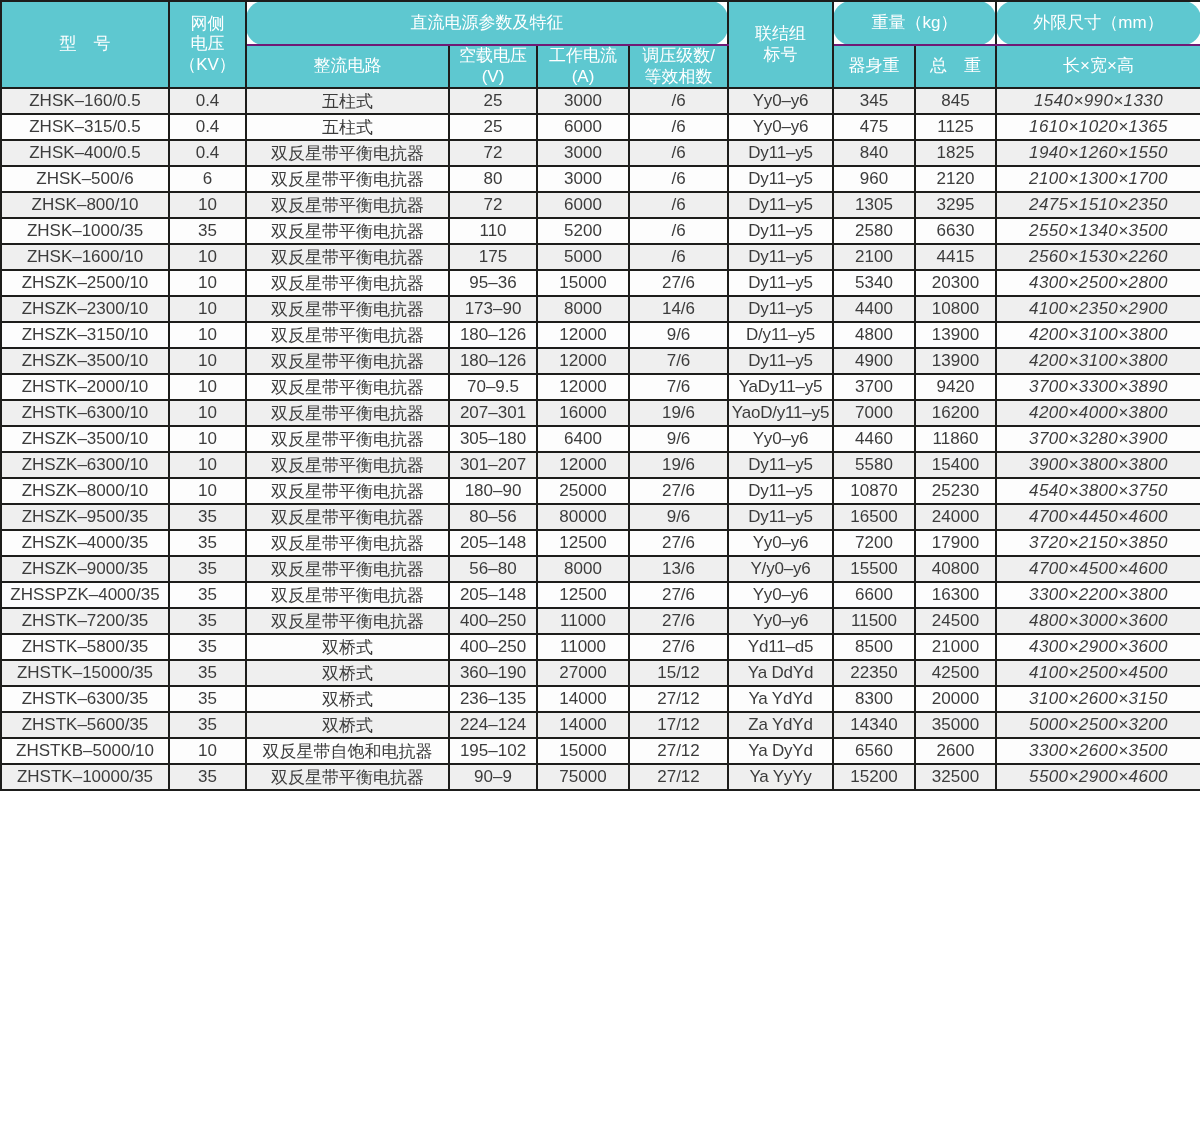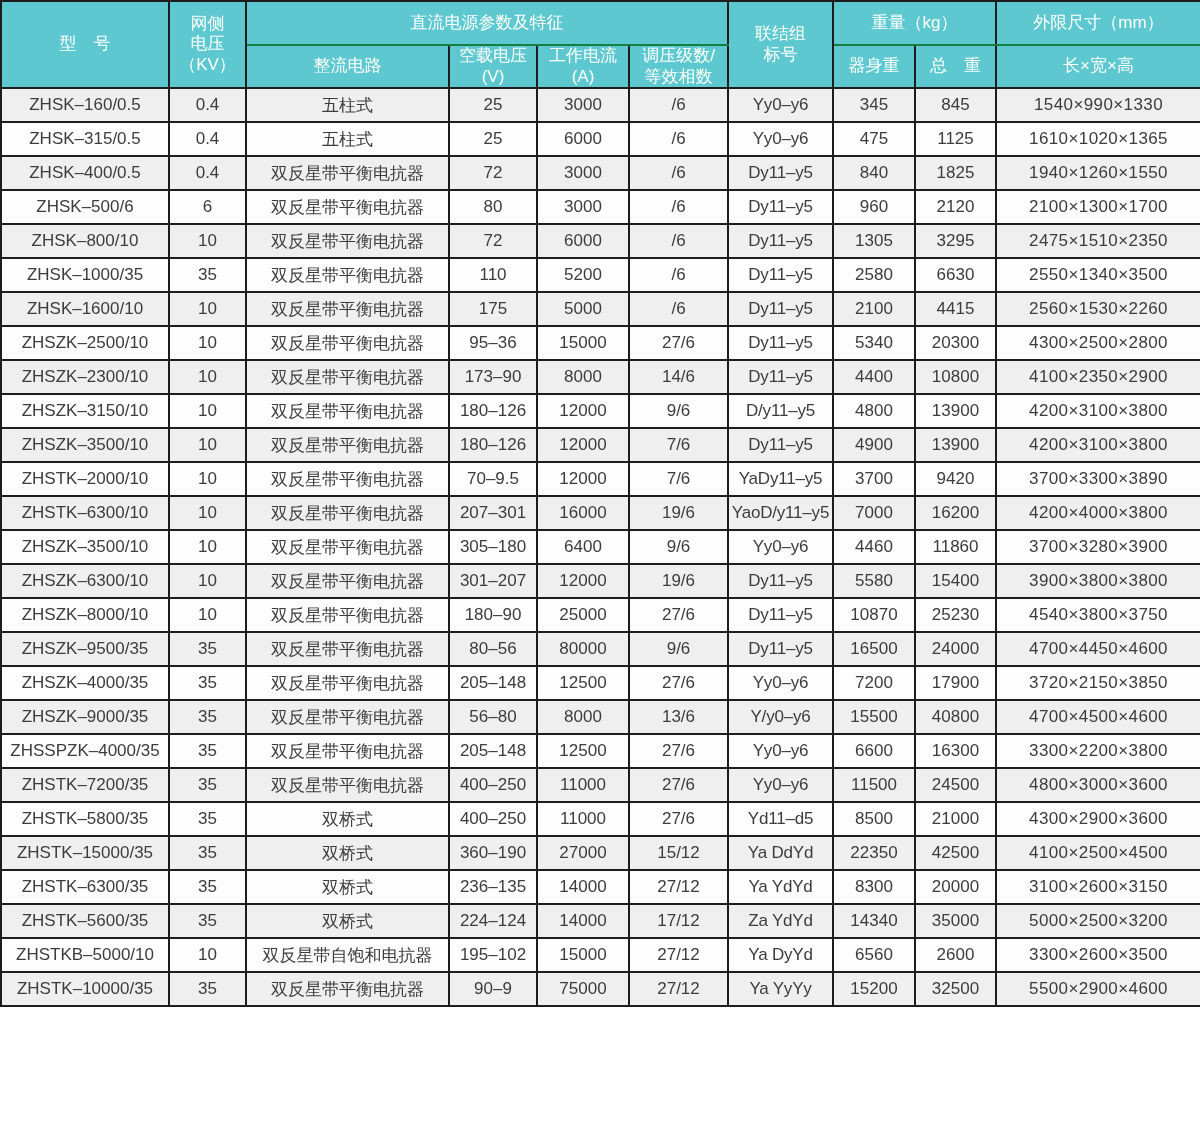--- a/index.html
+++ b/index.html
@@ -18,32 +18,32 @@
     overflow: visible;
   }
   thead th {
     background: #5ec8d0;
     color: #ffffff;
     font-weight: 400;
     font-size: 17px;
     line-height: 1.22;
     white-space: pre-line;
   }
-  thead th.group { border-bottom: 2px solid #15803d; }
+  thead th.group { border-bottom: 2px solid #701a75; border-radius: 18px; }
   thead tr.top-row { height: 44px; }
   thead tr.sub-row { height: 38px; }
-  tbody tr { height: 34px; }
+  tbody tr { height: 26px; }
   tbody td {
     font-size: 17px;
     color: #3c3c3c;
     white-space: nowrap;
     background: #fdfdfd;
   }
   tbody tr:nth-child(odd) td { background: #efefef; }
-  td.c-dims { letter-spacing: 0.4px; }
+  td.c-dims { letter-spacing: 0.4px; font-style: italic; }
   td.c-conn { letter-spacing: -0.2px; margin-left: 24px; }
 </style>
 </head>
 <body>
 
 <div class="wrap">
   <table>
     <colgroup>
       <col style="width:168px">
       <col style="width:77px">

